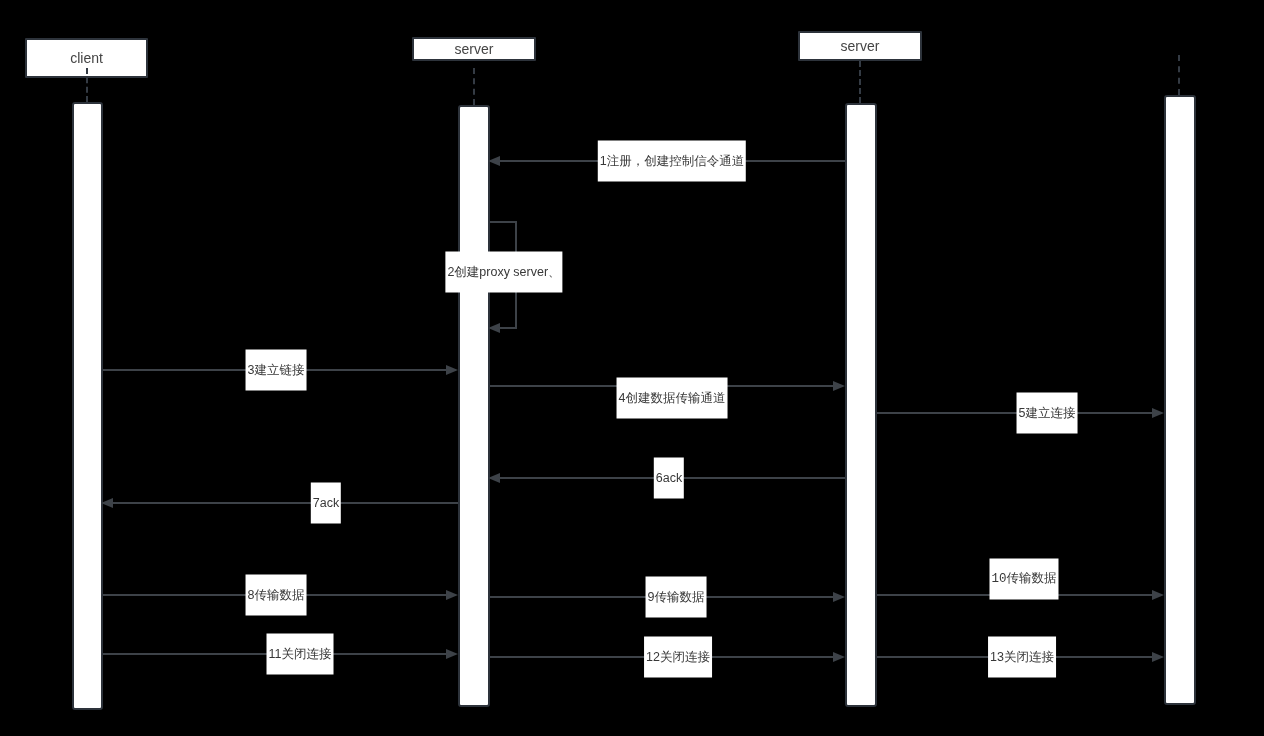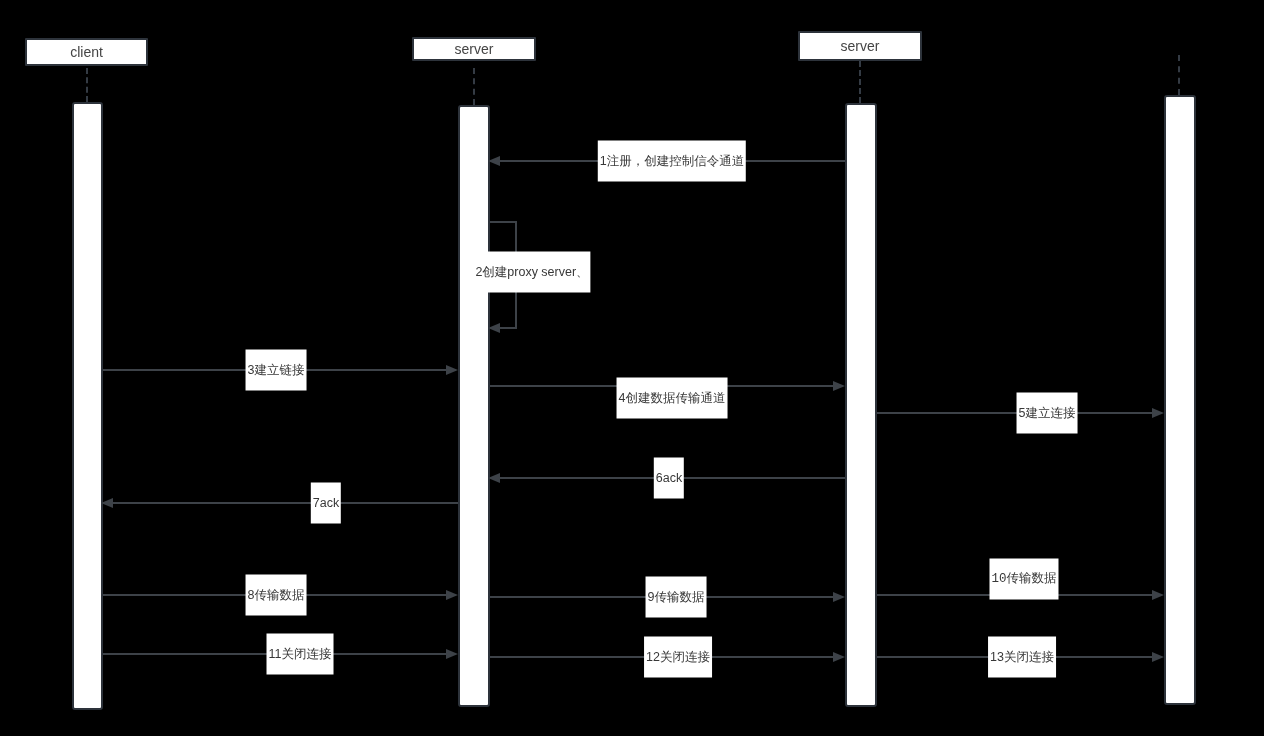--- a/index.html
+++ b/index.html
@@ -64,21 +64,21 @@
     font-size:12.5px;
     line-height:17px;
     padding:12px 2px;
     white-space:nowrap;
   }
 </style>
 </head>
 <body>
 
 <div id="canvas">
-    <div class="participant-box" style="left: 25px; top: 38px; width: 123px; height: 28px;">
+    <div class="participant-box" style="left: 25px; top: 38px; width: 123px; height: 40px;">
       <span>client</span>
     </div>
     <div class="lifeline" style="left: 86px; top: 68px; height: 34px;"></div>
     <div class="activation-bar" style="left: 72px; top: 102px; width: 31px; height: 608px;"></div>
     <div class="participant-box" style="left: 412px; top: 37px; width: 124px; height: 24px;">
       <span>server</span>
     </div>
     <div class="lifeline" style="left: 473px; top: 68px; height: 37px;"></div>
     <div class="activation-bar" style="left: 458px; top: 105px; width: 32px; height: 602px;"></div>
     <div class="participant-box" style="left: 798px; top: 31px; width: 124px; height: 30px;">
@@ -88,21 +88,21 @@
     <div class="activation-bar" style="left: 845px; top: 103px; width: 32px; height: 604px;"></div>
     <div class="lifeline" style="left: 1178px; top: 55px; height: 40px;"></div>
     <div class="activation-bar" style="left: 1164px; top: 95px; width: 32px; height: 610px;"></div>
     <div class="msg-line" style="left: 500px; top: 160px; width: 345px;"></div>
     <div class="arrow-left" style="left: 488px; top: 156px;"></div>
     <div class="msg-label" style="left: 672px; top: 161px;">1注册，创建控制信令通道</div>
     <div class="msg-line" style="left: 490px; top: 221px; width: 27px;"></div>
     <div class="msg-vline" style="left: 515px; top: 221px; height: 106px;"></div>
     <div class="msg-line" style="left: 500px; top: 327px; width: 17px;"></div>
     <div class="arrow-left" style="left: 488px; top: 323px;"></div>
-    <div class="msg-label" style="left: 532px; top: 272px;">2创建proxy server、</div>
+    <div class="msg-label" style="left: 504px; top: 272px;">2创建proxy server、</div>
     <div class="msg-line" style="left: 103px; top: 369px; width: 345px;"></div>
     <div class="arrow-right" style="left: 446px; top: 365px;"></div>
     <div class="msg-label" style="left: 276px; top: 370px;">3建立链接</div>
     <div class="msg-line" style="left: 490px; top: 385px; width: 345px;"></div>
     <div class="arrow-right" style="left: 833px; top: 381px;"></div>
     <div class="msg-label" style="left: 672px; top: 398px;">4创建数据传输通道</div>
     <div class="msg-line" style="left: 877px; top: 412px; width: 277px;"></div>
     <div class="arrow-right" style="left: 1152px; top: 408px;"></div>
     <div class="msg-label" style="left: 1047px; top: 413px;">5建立连接</div>
     <div class="msg-line" style="left: 500px; top: 477px; width: 345px;"></div>

